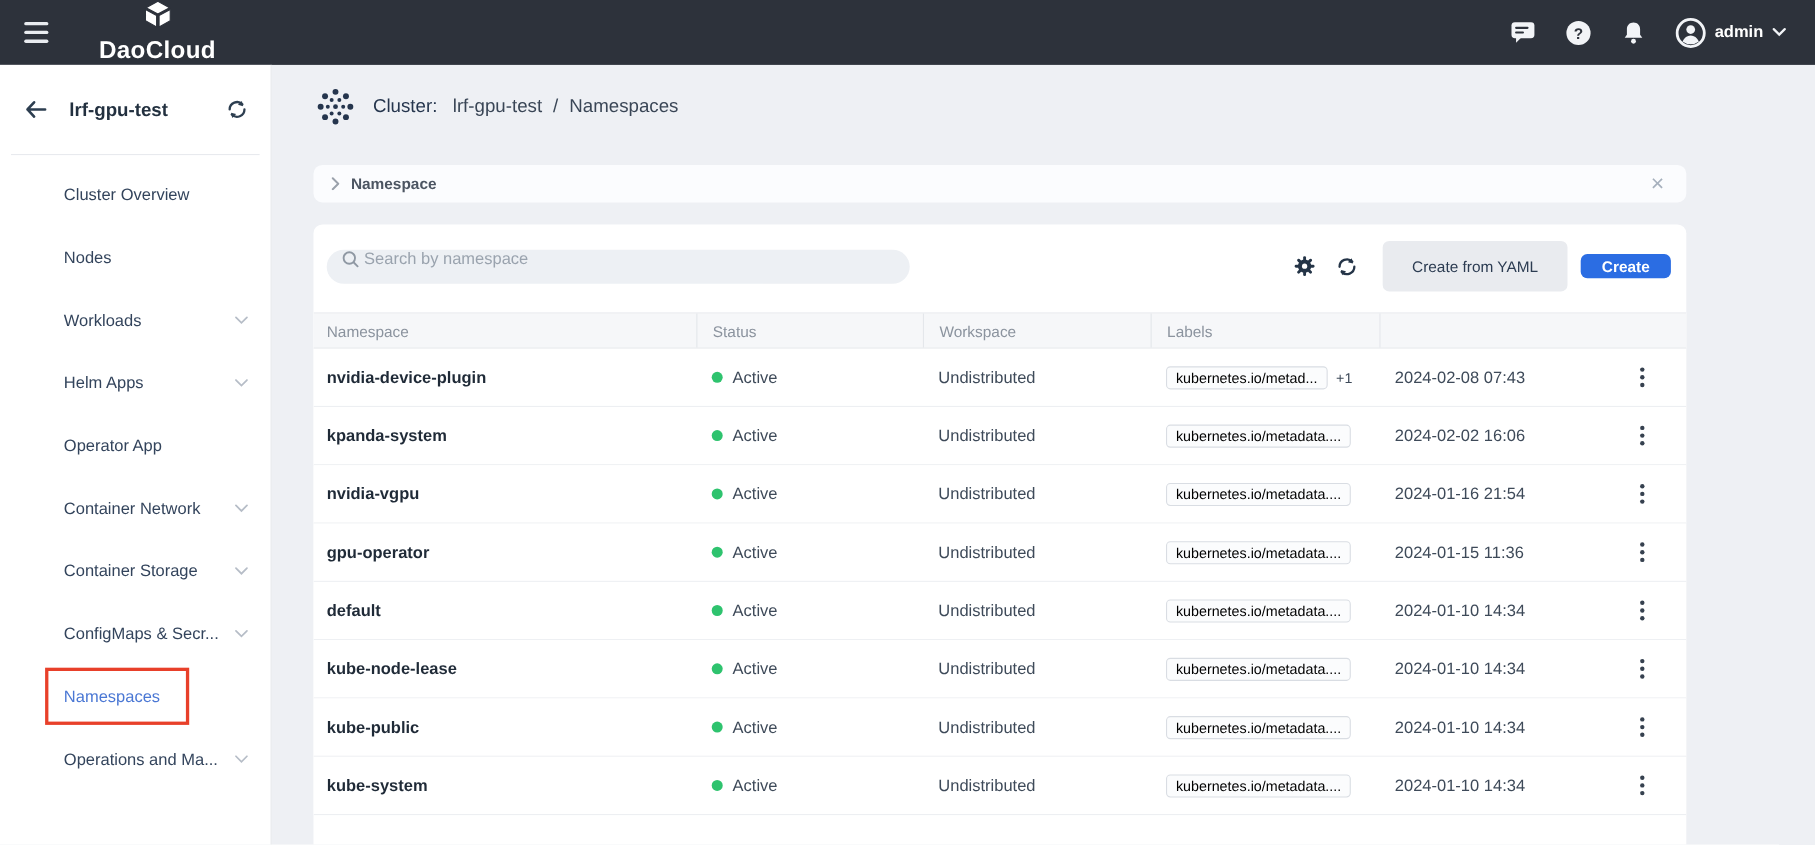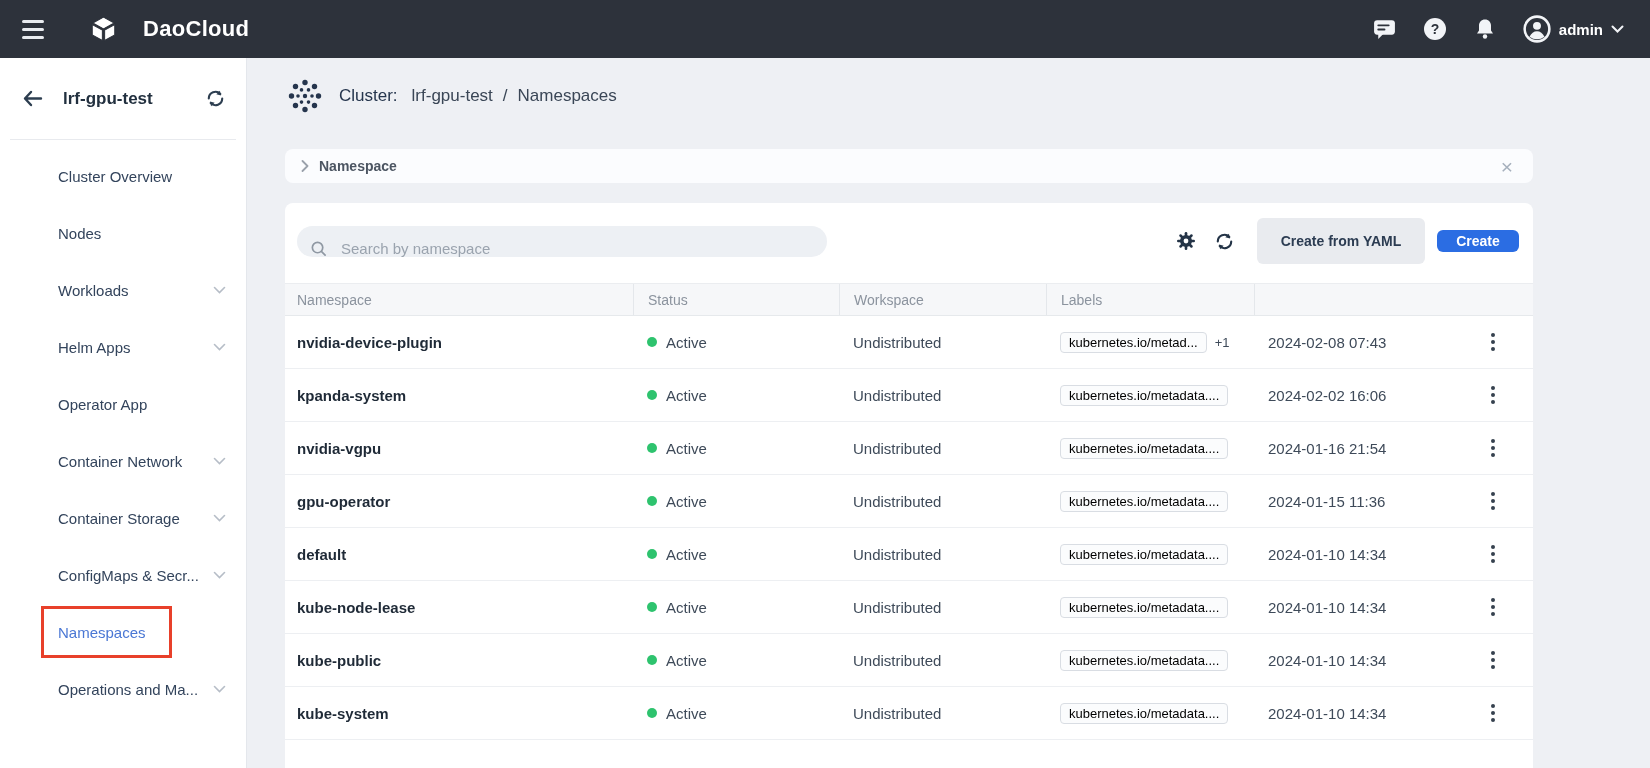--- a/index.html
+++ b/index.html
@@ -4,21 +4,21 @@
 <style>
   * { margin:0; padding:0; box-sizing:border-box; }
   html,body { width:1650px; height:768px; }
   body { font-family:"Liberation Sans","DejaVu Sans",sans-serif; }
   .app { width:1650px; height:768px; background:#eef0f4; overflow:hidden; display:flex; flex-direction:column; }
 
   
   .topbar { flex:0 0 58px; background:#2d323b; display:flex; align-items:center; padding:0 26px 0 22px; color:#fff; }
   .hamburger { width:22px; display:flex; flex-direction:column; gap:5px; cursor:pointer; }
   .hamburger span { height:3px; background:#e9ecf0; border-radius:2px; }
-  .brand { display:flex; align-items:center; gap:26px; margin-left:46px; }
+  .brand { display:flex; align-items:center; gap:6px; margin-left:46px;flex-direction:column; }
   .brand-name { font-size:22px; font-weight:bold; letter-spacing:.3px; }
   .topbar-right { margin-left:auto; display:flex; align-items:center; gap:26px; }
   .tb-icon { display:flex; cursor:pointer; }
   .user-group { display:flex; align-items:center; gap:8px; cursor:pointer; }
   .username { font-size:15px; font-weight:bold; }
 
   
   .body-row { flex:1; display:flex; min-height:0; }
 
   
@@ -39,27 +39,27 @@
   .breadcrumb { margin-top:16px; height:44px; width:1248px; display:flex; align-items:center; gap:14px; }
   .crumb-prefix { font-size:17px; font-weight:normal; color:#25354d; }
   .crumb-path { font-size:17px; color:#3a4656; display:flex; gap:10px; align-items:center; }
 
   .panel { margin-top:31px; height:34px; width:1248px; background:#fbfcfe; border-radius:8px; display:flex; align-items:center; padding:0 16px; }
   .panel-title { font-size:14px; font-weight:bold; color:#4c5562; margin-left:10px; }
   .panel-close { margin-left:auto; color:#a6b0bd; font-size:21px; line-height:1; cursor:pointer; padding-right:4px; }
 
   .card { margin-top:20px; width:1248px; background:#fff; border-radius:8px 8px 0 0; flex:1; display:flex; flex-direction:column; overflow:hidden; }
   .toolbar { display:flex; align-items:center; padding:15px 14px 0 12px; }
-  .search { width:530px; height:31px; background:#edf0f4; border-radius:16px; display:flex; align-items:flex-end; gap:14px; padding:0 13px; }
+  .search { width:530px; height:31px; background:#edf0f4; border-radius:16px; display:flex; align-items:flex-start; gap:4px; padding:0 13px; }
   .search input { border:none; background:transparent; outline:none; font-size:15px; color:#425060; width:100%; font-family:inherit; }
   .search input::placeholder { color:#9aa3ae; }
   .tool-right { margin-left:auto; display:flex; align-items:center; }
   .icon-btn { display:flex; cursor:pointer; }
   .gap18 { margin-left:18px; } .gap22 { margin-left:22px; } .gap12 { margin-left:12px; }
-  .btn-yaml { width:168px; height:46px; background:#e9ebef; border:none; border-radius:6px; font-size:14px; font-weight:bold; color:#2c3c52; font-family:inherit; cursor:pointer; }
+  .btn-yaml { width:168px; height:46px; background:#e9ebef; border:none; border-radius:6px; font-size:14px; font-weight:normal; color:#2c3c52; font-family:inherit; cursor:pointer; }
   .btn-create { width:82px; height:22px; background:#2b6de3; border:none; border-radius:6px; font-size:14px; font-weight:bold; color:#fff; font-family:inherit; cursor:pointer; }
 
   .table { margin-top:19px; display:flex; flex-direction:column; }
   .thead, .trow { display:grid; grid-template-columns:348px 206px 207px 208px 207px 72px; align-items:center; }
   .thead { height:33px; background:#f6f7f9; border-top:1px solid #ebedf0; border-bottom:1px solid #e6e9ec; color:#8b939e; font-size:14px; }
   .th { height:100%; display:flex; align-items:center; padding-left:14px; border-left:1px solid #e4e7eb; }
   .th:first-child { border-left:none; padding-left:12px; }
   .trow { height:53px; border-bottom:1px solid #edeff2; font-size:15px; color:#3e4a59; background:#fff; }
   .td { display:flex; align-items:center; padding-left:14px; min-width:0; }
   .td-ns { padding-left:12px; font-weight:bold; color:#1f2a37; cursor:pointer; }

